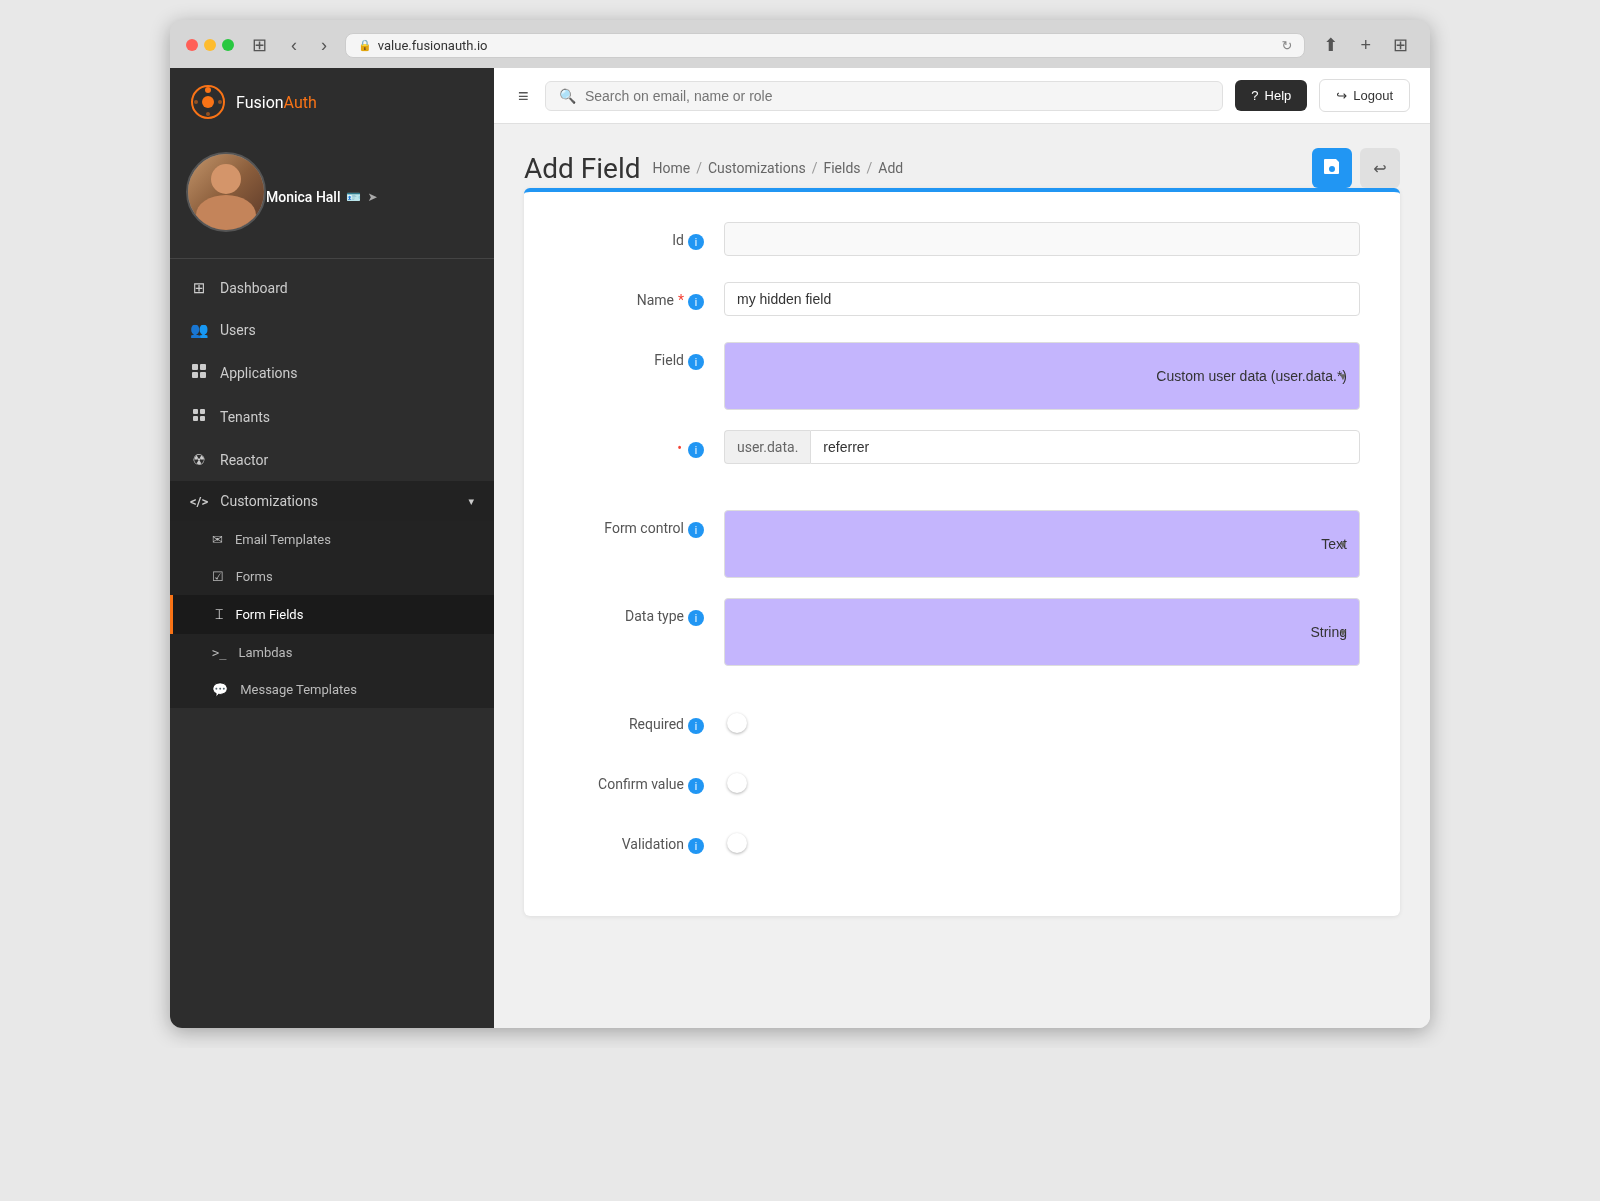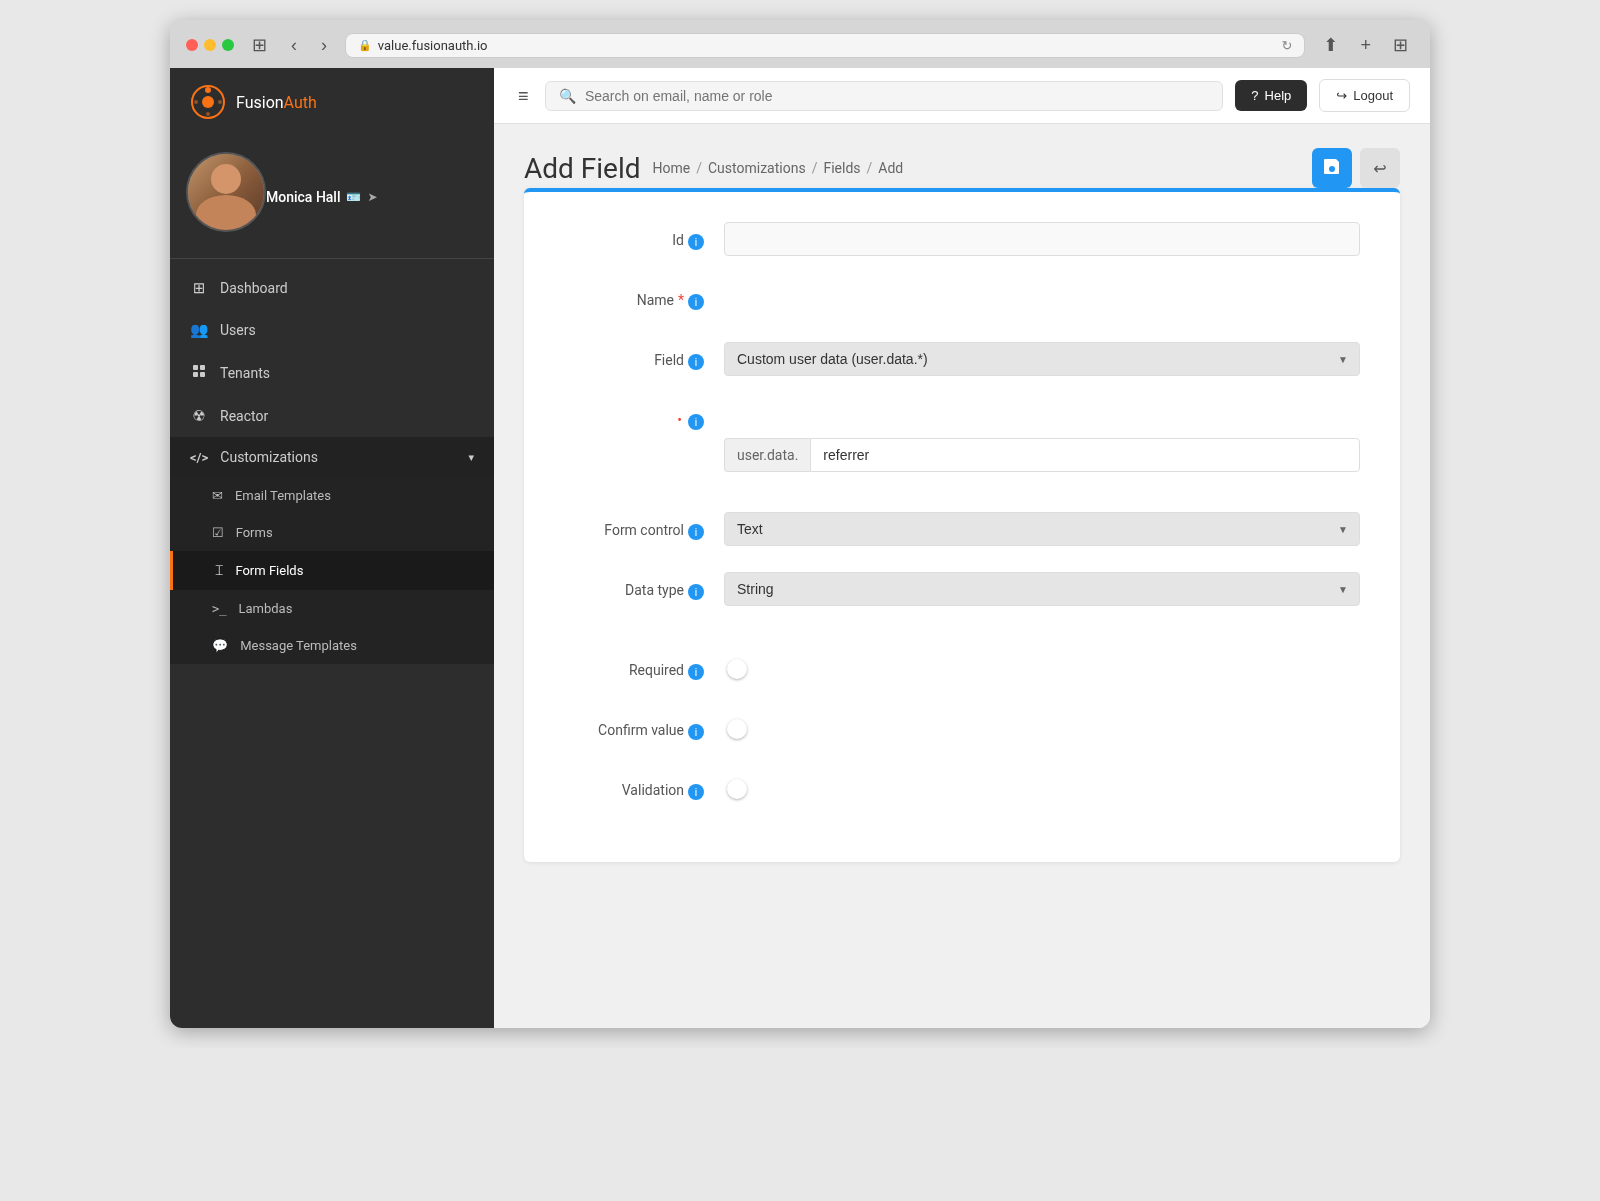--- a/index.html
+++ b/index.html
@@ -301,49 +301,49 @@
       border: 1px solid #ddd;
       border-radius: 4px;
       font-size: 14px;
       color: #333;
       background: #f9f9f9;
       outline: none;
     }
 
     .form-select {
       width: 100%;
-      padding: 8px 12px;
+      padding: 25px 12px;
       border: 1px solid #ddd;
       border-radius: 4px;
       font-size: 14px;
       color: #333;
-      background: #e5e5e5;
+      background: #c4b5fd;
       outline: none;
       appearance: none;
       cursor: pointer;
+      text-align: right;
     }
     .select-wrapper {
       position: relative;
     }
     .select-wrapper::after {
       content: '▼';
       position: absolute;
       right: 12px;
       top: 50%;
       transform: translateY(-50%);
       font-size: 10px;
       color: #666;
       pointer-events: none;
     }
 
     .inline-field-group {
       display: flex;
       gap: 0;
       align-items: center;
-      margin-top: 36px;
     }
     .field-prefix {
       padding: 8px 12px;
       background: #f0f0f0;
       border: 1px solid #ddd;
       border-right: none;
       border-radius: 4px 0 0 4px;
       font-size: 14px;
       color: #666;
       white-space: nowrap;
@@ -452,20 +452,31 @@
           <span class="nav-icon">⊞</span>
           <span>Dashboard</span>
         </div>
         <div class="nav-item">
           <span class="nav-icon">👥</span>
           <span>Users</span>
         </div>
         <div class="nav-item">
           <span class="nav-icon">
             <svg width="16" height="16" viewBox="0 0 16 16" fill="currentColor">
+                <rect x="1" y="1" width="6" height="6" rx="1"></rect>
+                <rect x="9" y="1" width="6" height="6" rx="1"></rect>
+                <rect x="1" y="9" width="6" height="6" rx="1"></rect>
+                <rect x="9" y="9" width="6" height="6" rx="1"></rect>
+              </svg>
+          </span>
+          <span>Applications</span>
+        </div>
+        <div class="nav-item">
+          <span class="nav-icon">
+            <svg width="16" height="16" viewBox="0 0 16 16" fill="currentColor">
                 <rect x="2" y="2" width="5" height="5" rx="1"></rect>
                 <rect x="9" y="2" width="5" height="5" rx="1"></rect>
                 <rect x="2" y="9" width="5" height="5" rx="1"></rect>
                 <rect x="9" y="9" width="5" height="5" rx="1"></rect>
               </svg>
           </span>
           <span>Tenants</span>
         </div>
         <div class="nav-item">
           <span class="nav-icon">☢</span>
@@ -558,20 +569,23 @@
               <input type="text" class="form-input" style="background: rgb(249, 249, 249);" value="">
             </div>
           </div>
 
           <div class="form-row">
             <div class="form-label">
               <span>Name</span>
               <span class="required">*</span>
               <span class="info-icon">i</span>
             </div>
+            <div class="form-control-wrapper">
+              <input type="text" class="form-input" style="background: rgb(255, 255, 255);" value="my hidden field">
+            </div>
           </div>
 
           <div class="form-row">
             <div class="form-label">
               <span>Field</span>
               <span class="info-icon">i</span>
             </div>
             <div class="form-control-wrapper">
               <div class="select-wrapper">
                 <select class="form-select">

